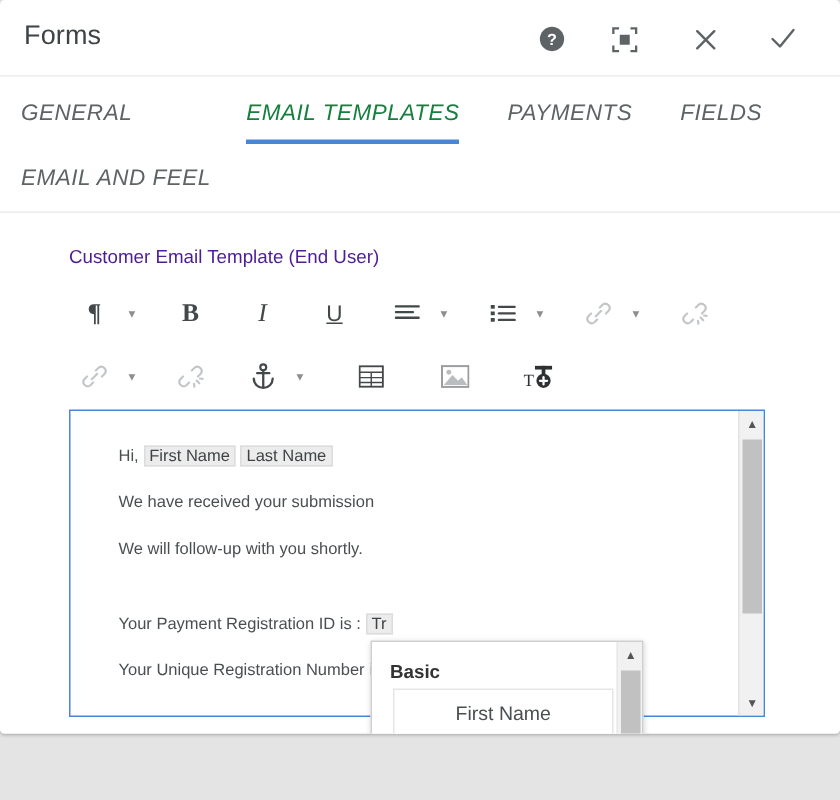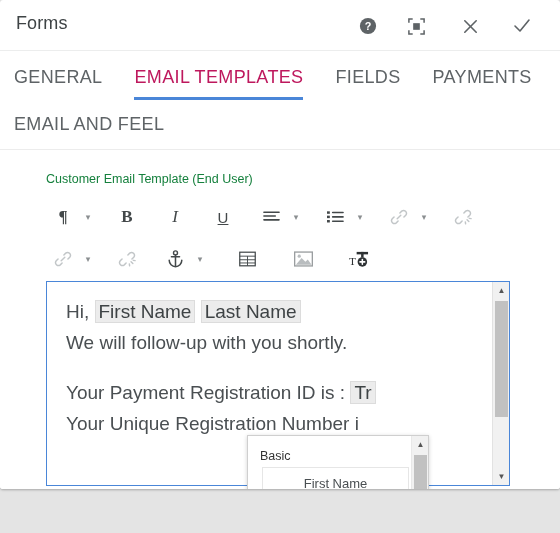--- a/index.html
+++ b/index.html
@@ -52,29 +52,30 @@
     position: relative;
     padding: 0 0 0 14px;
     width: 100%;
   }
   #tabrow1, #tabrow2 {
     display: flex;
     align-items: flex-start;
   }
   .tab {
     position: relative;
-    font-size: 18px;
+    font-size: 15px;
     letter-spacing: 0.35px;
     color: #5e6366;
     padding: 16px 0 12px 0;
     margin-right: 32px;
     cursor: pointer;
     white-space: nowrap;
-  }
-  .tab.active { color: #be185d; }
+    font-style: italic;
+  }
+  .tab.active { color: #15803d; margin-left: 44px; }
   .tab.active:after {
     content: "";
     position: absolute;
     left: 0; right: 0; bottom: 0;
     height: 3px;
     background: #4a86d8;
   }
   #tabrow2 .tab { padding-top: 14px; padding-bottom: 14px; }
 
   
@@ -83,21 +84,21 @@
     border-top: 1px solid #ececec;
     height: 371px;
     background: #fff;
     padding: 0;
   }
 
   #panel-label {
     position: absolute;
     left: 46px; top: 22px;
     font-size: 12.5px;
-    color: #15803d;
+    color: #4c1d95;
   }
 
   
   #toolbar {
     position: absolute;
     left: 46px; top: 46px;
     width: 462px;
   }
   .trow {
     display: flex;
@@ -133,24 +134,24 @@
   #editor {
     position: absolute;
     left: 46px; top: 131px;
     width: 464px; height: 205px;
     border: 1px solid #4a86d8;
     background: #fff;
     overflow: hidden;
   }
   #editor-text {
     position: absolute;
-    left: 3px; top: 0;
+    left: 16px; top: 0;
     width: 444px; height: 100%;
     padding: 22px 12px 0 16px;
-    font-size: 19px;
+    font-size: 11px;
     color: #4a4f52;
     line-height: 16px;
   }
   .etext { margin: 0 0 15px 0; white-space: nowrap; }
   .etext.gap { margin-bottom: 34px; }
   .token {
     background: #ececec;
     border: 1px solid #dcdcdc;
     padding: 0 3px;
     color: #3e4345;
@@ -193,21 +194,21 @@
   }
   #dd-list {
     position: absolute;
     left: 0; top: 0; bottom: 0;
     width: 165px;
     padding: 10px 0 0 0;
     overflow: hidden;
   }
   .dd-group {
     font-size: 12.5px;
-    font-weight: normal;
+    font-weight: bold;
     color: #333;
     padding: 3px 0 4px 12px;
   }
   .dd-item {
     margin: 0 4px 2px 14px;
     height: 32px;
     border: 1px solid #e6e6e6;
     display: flex;
     align-items: center;
     justify-content: center;
@@ -272,22 +273,22 @@
       <svg width="20" height="20" viewBox="0 0 20 20">
         <polyline points="3,10 8,15 17,4" fill="none" stroke="#5e6366" stroke-width="1.6" stroke-linecap="round" stroke-linejoin="round"></polyline>
       </svg>
     </div>
   </div>
 
   <div id="tabs">
     <div id="tabrow1">
       <div class="tab">GENERAL</div>
       <div class="tab active">EMAIL TEMPLATES</div>
+      <div class="tab">PAYMENTS</div>
       <div class="tab">FIELDS</div>
-      <div class="tab">PAYMENTS</div>
     </div>
     <div id="tabrow2">
       <div class="tab">EMAIL AND FEEL</div>
     </div>
   </div>
 
   <div id="bodyarea">
 
     <div id="panel-label">Customer Email Template (End User)</div>
 
@@ -443,20 +444,21 @@
           </svg>
         </div>
       </div>
     </div>
 
     <div id="editor">
       <div id="editor-text">
         <p class="etext">
           <span>Hi, </span><span class="token">First Name</span> <span class="token">Last Name</span>
         </p>
+        <p class="etext">We have received your submission</p>
         <p class="etext gap">We will follow-up with you shortly.</p>
         <p class="etext">
           <span>Your Payment Registration ID is : </span><span class="token">Tr</span>
         </p>
         <p class="etext">Your Unique Registration Number i</p>
       </div>
 
       <div id="ed-scroll">
         <div class="sb-arrow sb-up">▲</div>
         <div id="ed-thumb"></div>

